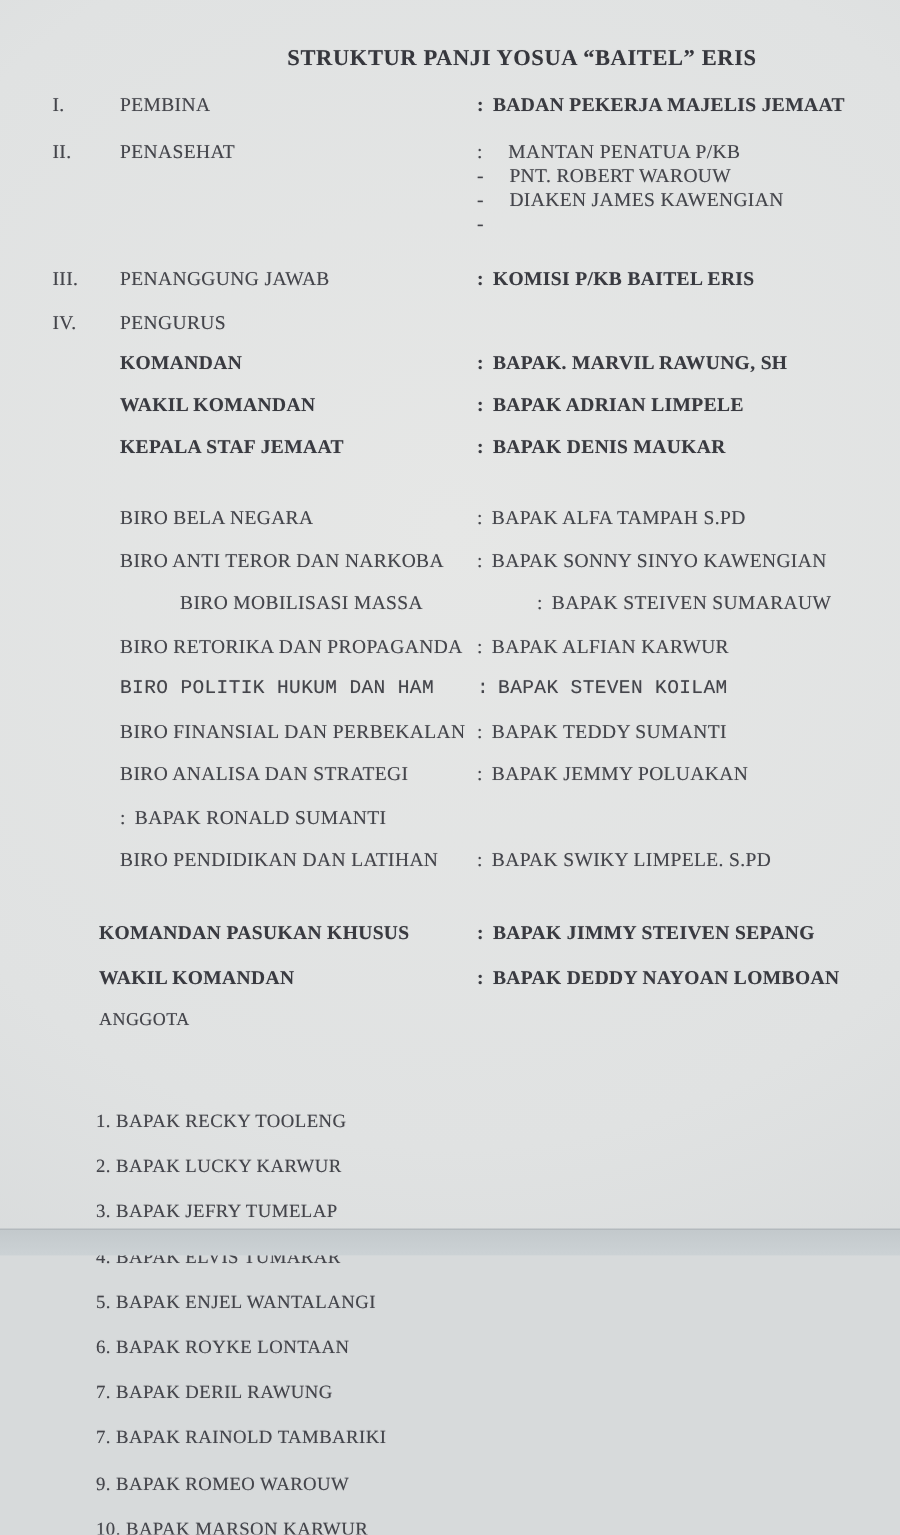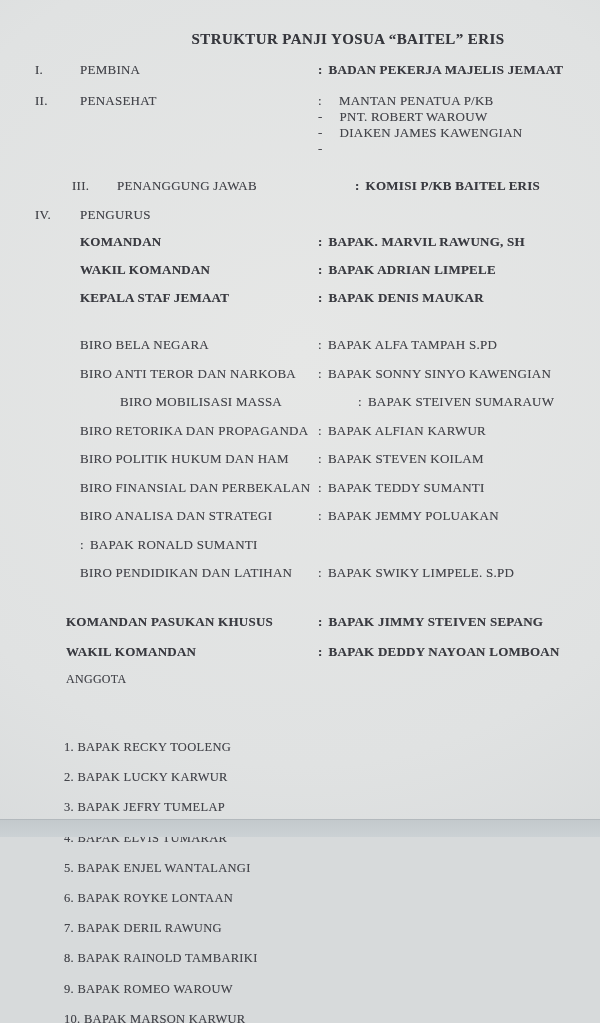--- a/index.html
+++ b/index.html
@@ -75,21 +75,21 @@
               <span class="pfx">-</span>
               <span>DIAKEN JAMES KAWENGIAN</span>
             </div>
             <div class="vline gap-wide">
               <span class="pfx">-</span>
               <span></span>
             </div>
           </div>
         </div>
       </div>
-      <div class="row roman" style="top: 178px; padding-left: 37px;">
+      <div class="row roman" style="top: 178px;">
         <div class="cells">
           <span>III.</span>
           <span>PENANGGUNG JAWAB</span>
           <div>
             <div class="vline bold gap-narrow">
               <span class="pfx">:</span>
               <span>KOMISI P/KB BAITEL ERIS</span>
             </div>
           </div>
         </div>
@@ -161,21 +161,21 @@
       </div>
       <div class="row birorow" style="top: 423px;">
         <div class="cells">
           <span>BIRO RETORIKA DAN PROPAGANDA</span>
           <div class="valuecell gap-narrow">
             <span class="pfx">:</span>
             <span>BAPAK ALFIAN KARWUR</span>
           </div>
         </div>
       </div>
-      <div class="row birorow" style="top: 451px;">
+      <div class="row birorow" style="top: 451px; font-family: Liberation Mono, monospace;">
         <div class="cells">
           <span>BIRO POLITIK HUKUM DAN HAM</span>
           <div class="valuecell gap-narrow">
             <span class="pfx">:</span>
             <span>BAPAK STEVEN KOILAM</span>
           </div>
         </div>
       </div>
       <div class="row birorow" style="top: 480px;">
         <div class="cells">
@@ -235,18 +235,18 @@
     </div>
   <div class="anggota-heading" id="anggota-heading" style="top:672px">ANGGOTA</div>
   <div id="members-container">
       <div class="member" style="top: 704px;">1. BAPAK RECKY TOOLENG</div>
       <div class="member" style="top: 734px;">2. BAPAK LUCKY KARWUR</div>
       <div class="member" style="top: 764px;">3. BAPAK JEFRY TUMELAP</div>
       <div class="member" style="top: 795px;">4. BAPAK ELVIS TUMARAR</div>
       <div class="member" style="top: 825px;">5. BAPAK ENJEL WANTALANGI</div>
       <div class="member" style="top: 855px;">6. BAPAK ROYKE LONTAAN</div>
       <div class="member" style="top: 885px;">7. BAPAK DERIL RAWUNG</div>
-      <div class="member" style="top: 915px;">8. BAPAK RAINOLD TAMBARIKI</div>
+      <div class="member" style="top: 915px;">7. BAPAK RAINOLD TAMBARIKI</div>
       <div class="member" style="top: 946px;">9. BAPAK ROMEO WAROUW</div>
       <div class="member" style="top: 976px;">10. BAPAK MARSON KARWUR</div>
     </div>
   <div class="paper-edge"></div>
 </div>
 
 </body></html>

